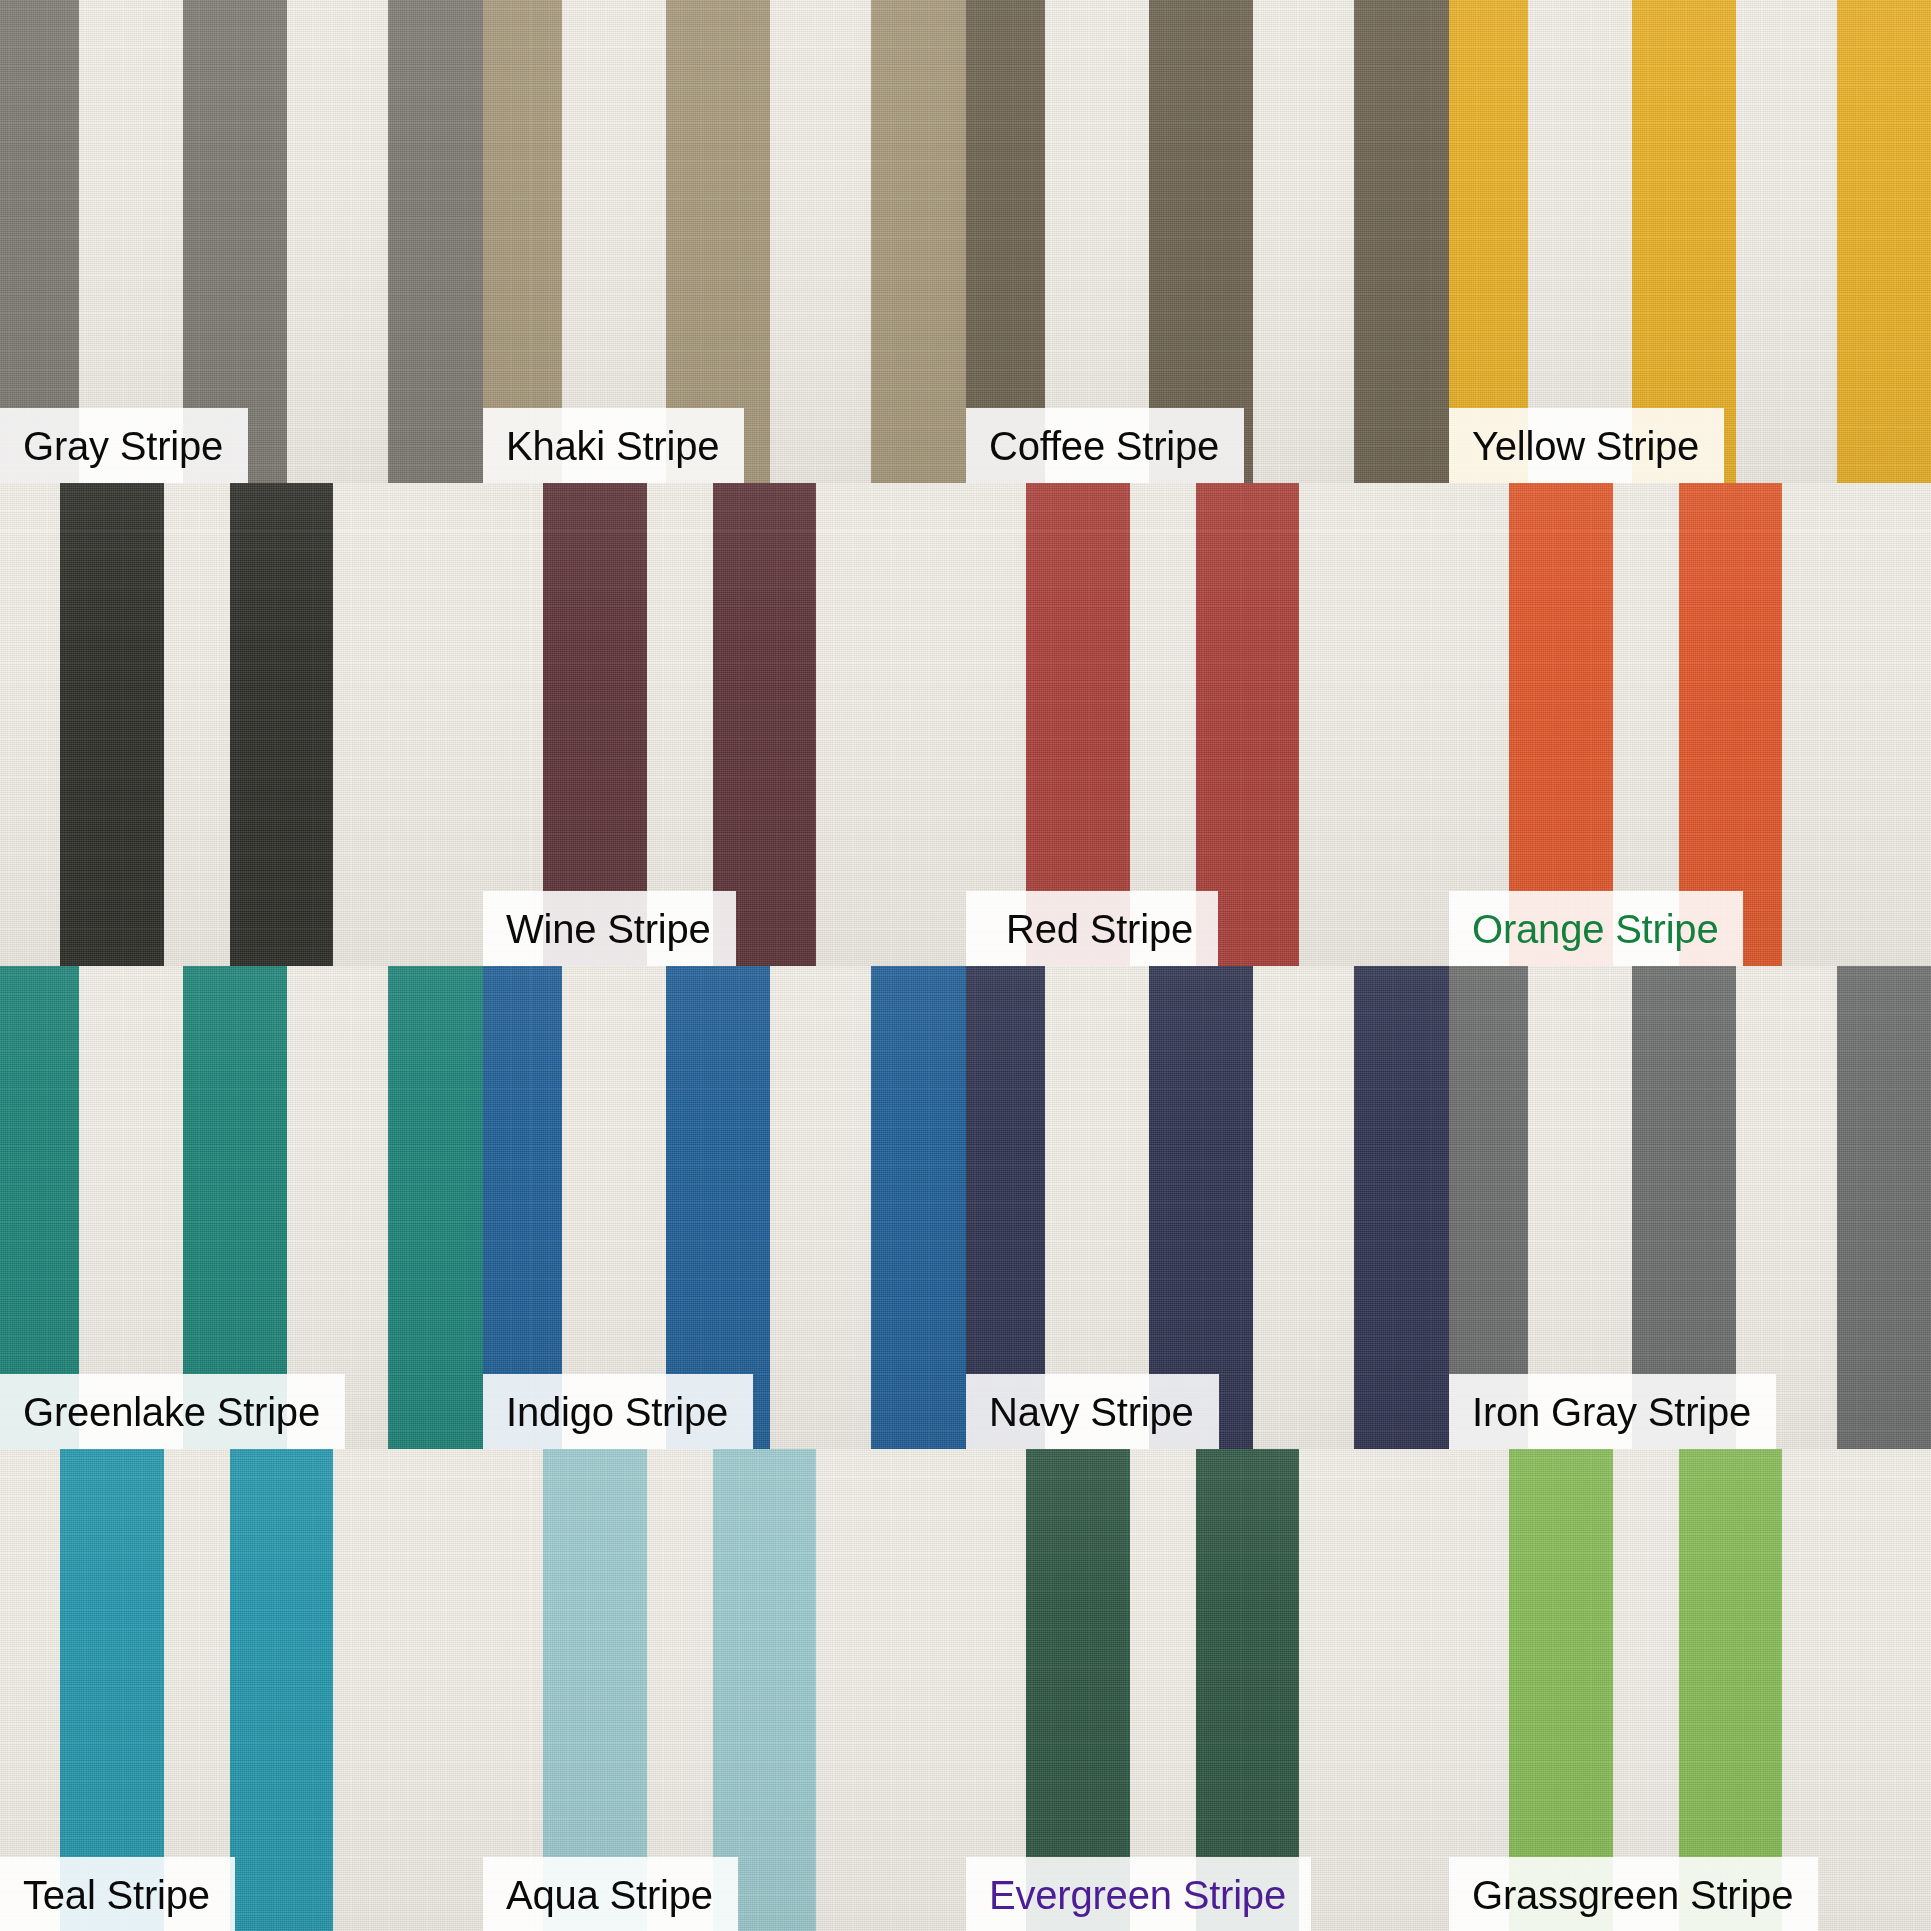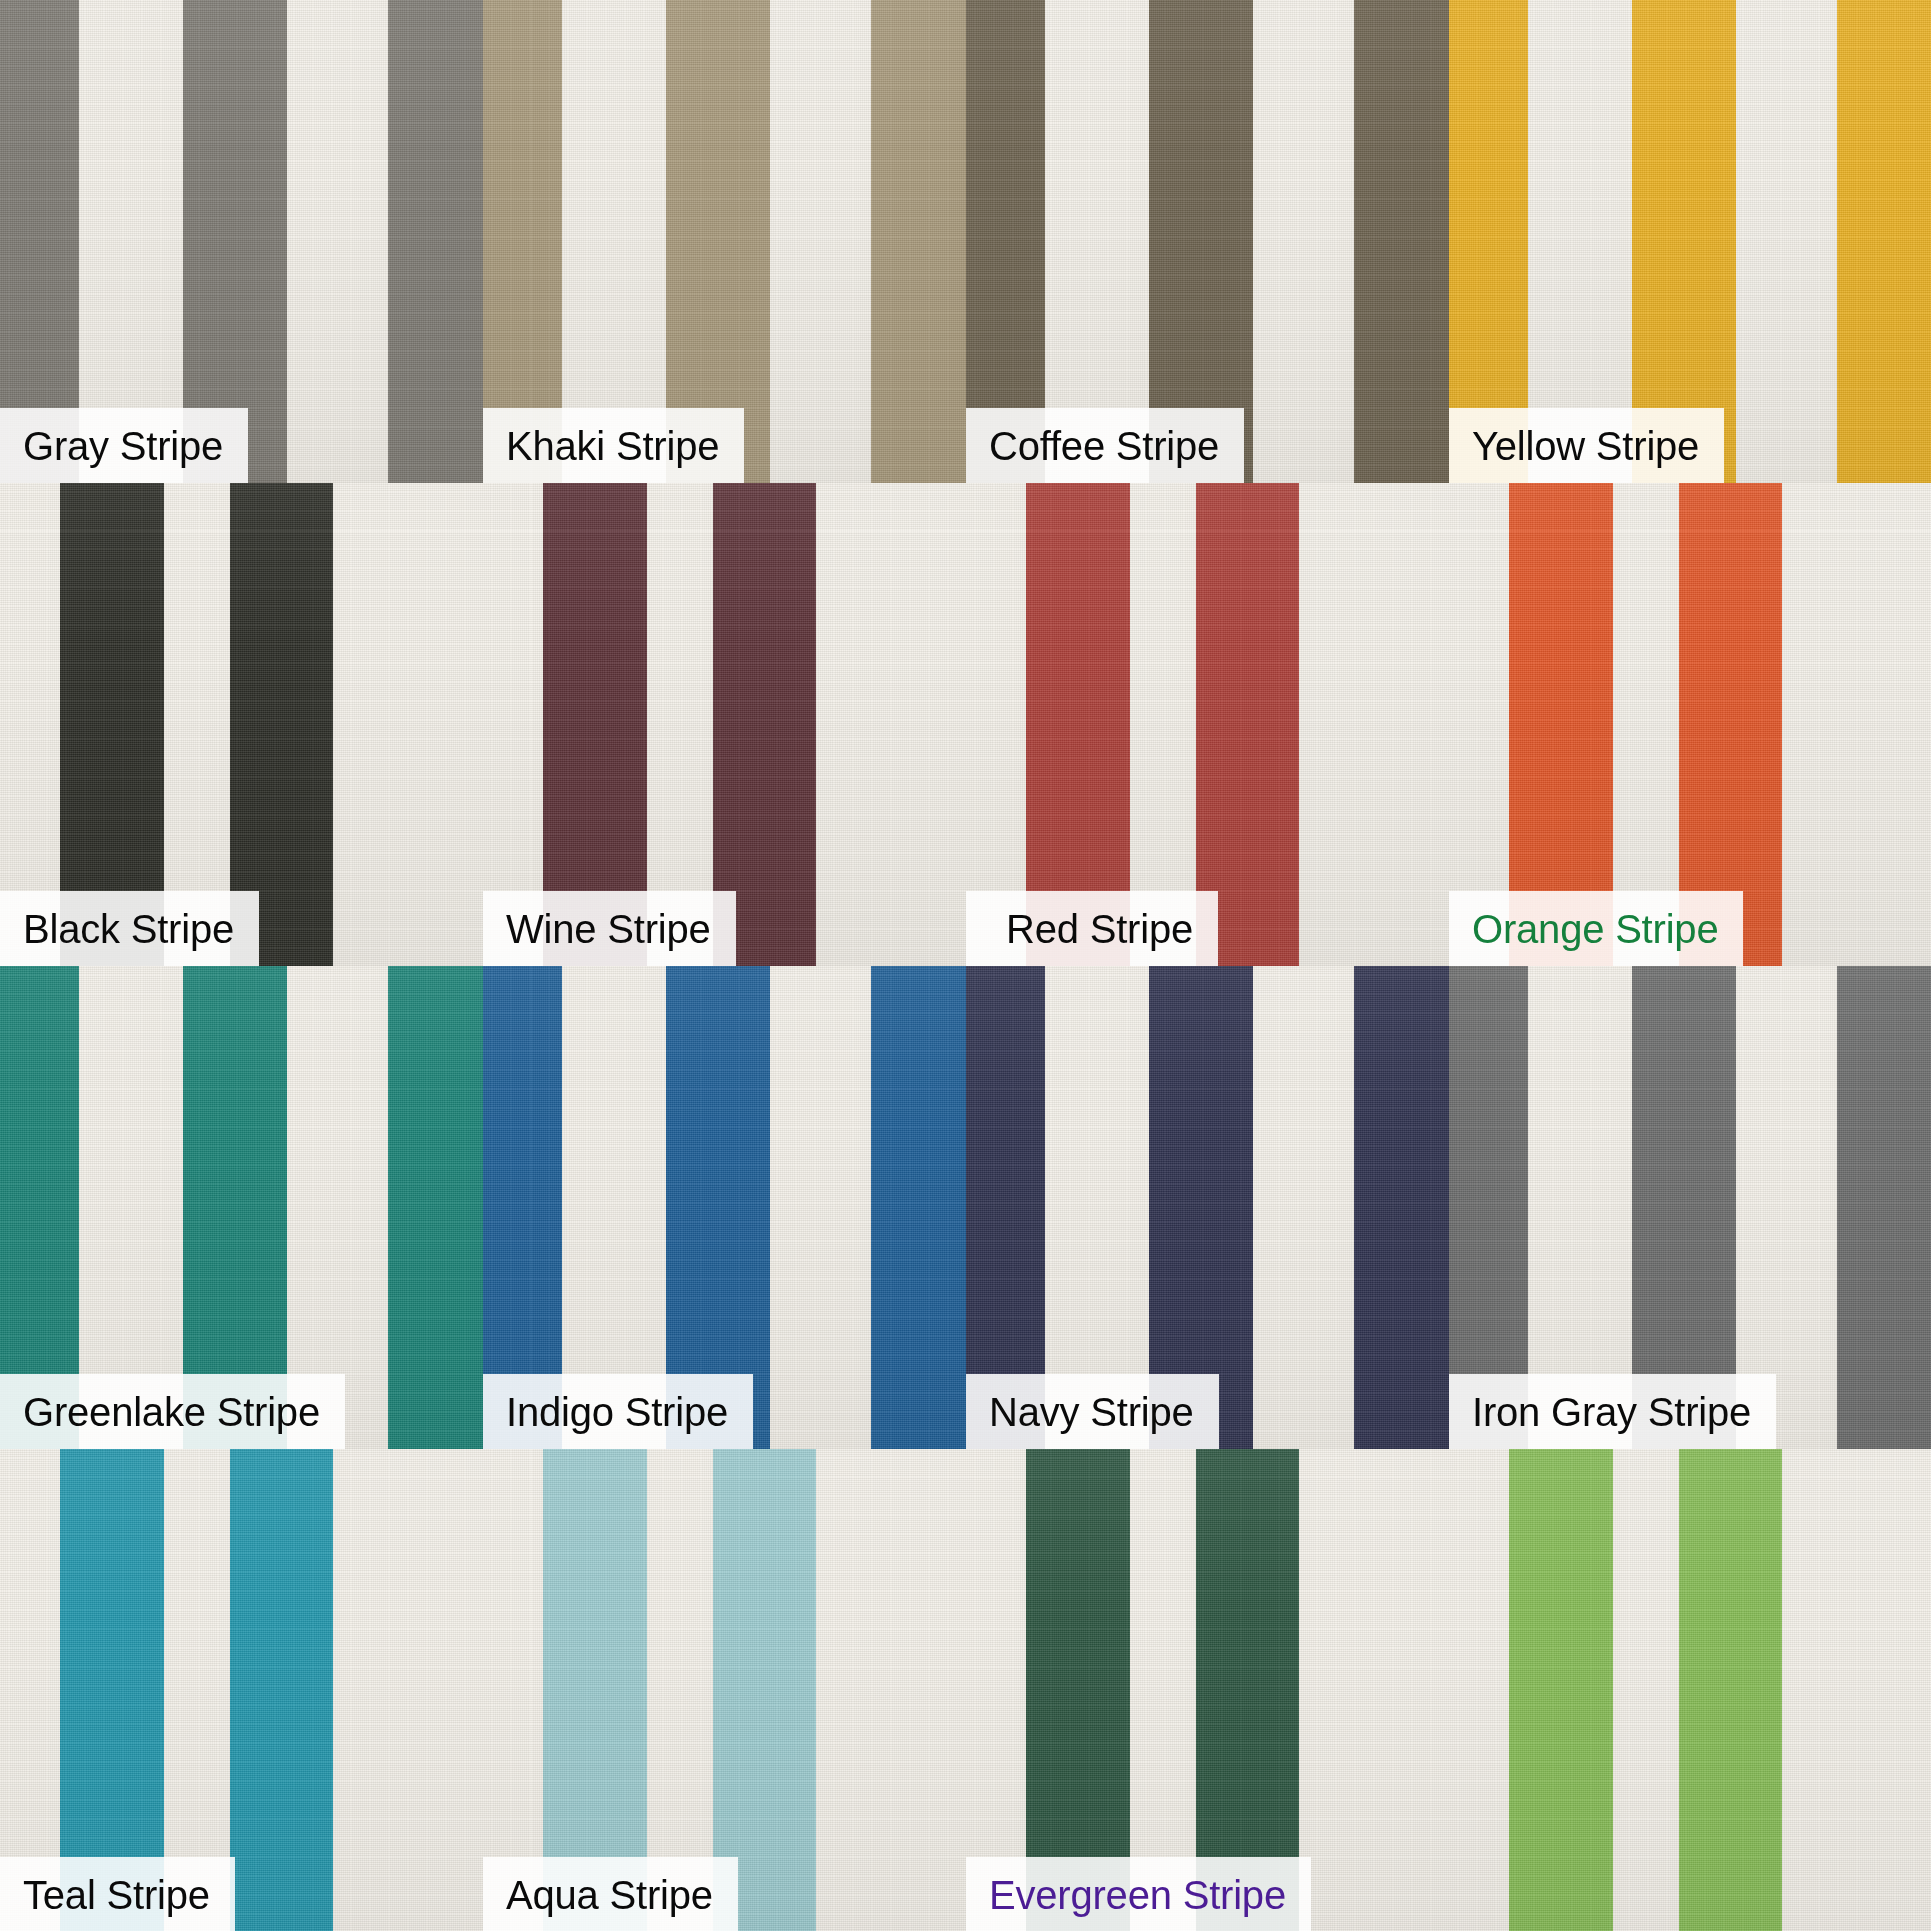--- a/index.html
+++ b/index.html
@@ -162,23 +162,20 @@
       <div class="sheen"></div>
       <div class="label-plate" style="background: rgba(255, 255, 255, 0.88);">
         <span class="label-text" style="color: rgb(10, 10, 10);">Yellow Stripe</span>
       </div>
     </div>
     <div class="swatch-cell phase-b">
       <div class="fabric" style="background-color: rgb(242, 239, 232);"></div>
       <div class="stripes" style="--c: #2d2e28;"></div>
       <div class="weave"></div>
       <div class="sheen"></div>
-      <div class="label-plate" style="background: rgba(255, 255, 255, 0.88);">
-        <span class="label-text" style="color: rgb(10, 10, 10);">Black Stripe</span>
-      </div>
     </div>
     <div class="swatch-cell phase-b">
       <div class="fabric" style="background-color: rgb(242, 239, 232);"></div>
       <div class="stripes" style="--c: #5d3339;"></div>
       <div class="weave"></div>
       <div class="sheen"></div>
       <div class="label-plate" style="background: rgba(255, 255, 255, 0.88);">
         <span class="label-text" style="color: rgb(10, 10, 10);">Wine Stripe</span>
       </div>
     </div>
@@ -261,15 +258,18 @@
       <div class="sheen"></div>
       <div class="label-plate" style="background: rgba(255, 255, 255, 0.88);">
         <span class="label-text" style="color: #4c1d95;">Evergreen Stripe</span>
       </div>
     </div>
     <div class="swatch-cell phase-b">
       <div class="fabric" style="background-color: rgb(242, 239, 232);"></div>
       <div class="stripes" style="--c: #86bb56;"></div>
       <div class="weave"></div>
       <div class="sheen"></div>
+      <div class="label-plate" style="background: rgba(255, 255, 255, 0.88);">
+        <span class="label-text" style="color: rgb(10, 10, 10);">Grassgreen Stripe</span>
+      </div>
     </div>
   </div>
 
 
 </body></html>

